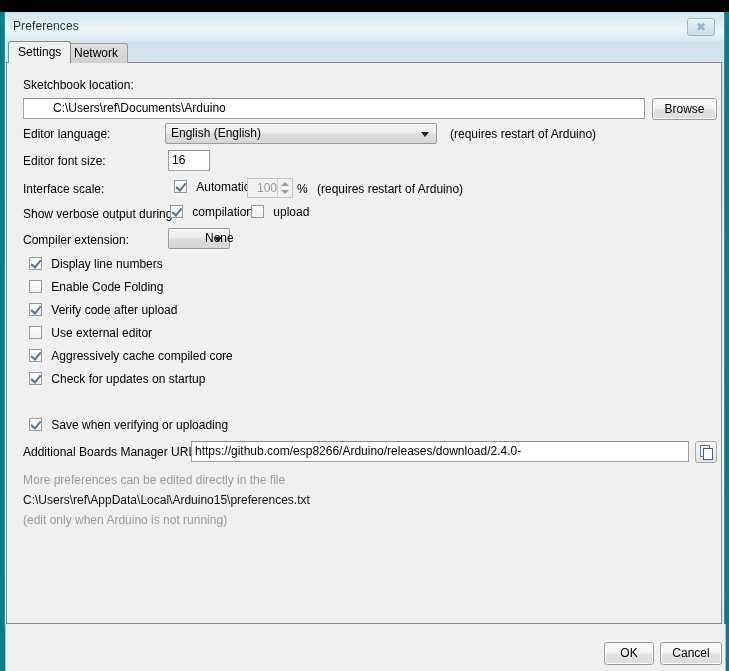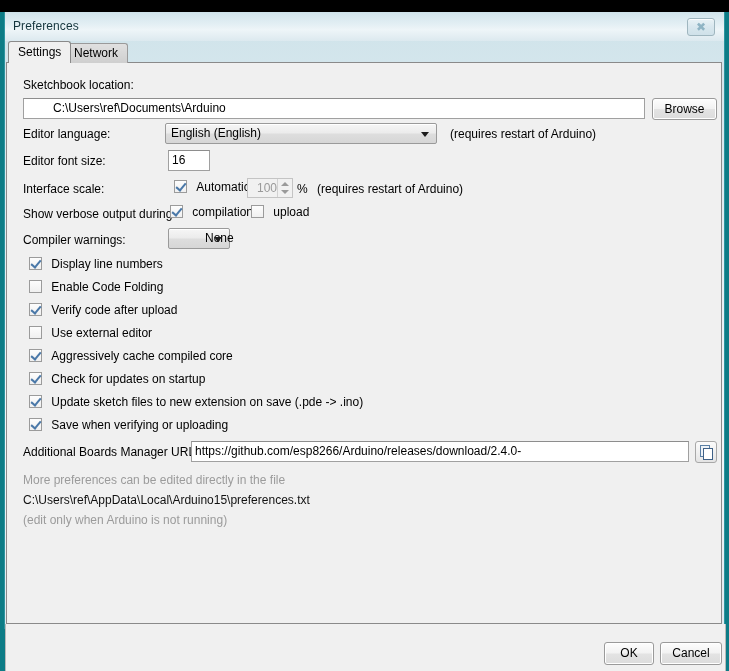--- a/index.html
+++ b/index.html
@@ -353,21 +353,21 @@
       <div class="cbrow" style="left:163px; top:142px;">
         <span class="cb checked"></span>
         <span class="cbtext">compilation</span>
       </div>
 
       <div class="cbrow" style="left:244px; top:142px;">
         <span class="cb"></span>
         <span class="cbtext">upload</span>
       </div>
 
-      <div class="row lbl" style="left:16px; top:170px;">Compiler warnings:</div>
+      <div class="row lbl" style="left:16px; top:170px;">Compiler extension:</div>
 
       <div class="combo" style="position:absolute; left:161px; top:165px; width:62px; height:21px;padding-left:36px;">
         <span>None</span>
         <span class="arrow"></span>
       </div>
 
       <div class="cbrow" style="left:22px; top:194px;">
         <span class="cb checked"></span>
         <span class="cbtext">Display line numbers</span>
       </div>
@@ -390,24 +390,20 @@
       <div class="cbrow" style="left:22px; top:286px;">
         <span class="cb checked"></span>
         <span class="cbtext">Aggressively cache compiled core</span>
       </div>
 
       <div class="cbrow" style="left:22px; top:309px;">
         <span class="cb checked"></span>
         <span class="cbtext">Check for updates on startup</span>
       </div>
 
-      <div class="cbrow" style="left:22px; top:332px;">
-        <span class="cb checked"></span>
-        <span class="cbtext">Update sketch files to new extension on save (.pde -&gt; .ino)</span>
-      </div>
 
       <div class="cbrow" style="left:22px; top:355px;">
         <span class="cb checked"></span>
         <span class="cbtext">Save when verifying or uploading</span>
       </div>
 
       <div class="row lbl" style="left:16px; top:382px;">Additional Boards Manager URLs:</div>
 
       <div class="textfield" style="position:absolute; left:184px; top:378px; width:498px; height:21px;">https://github.com/esp8266/Arduino/releases/download/2.4.0-rc2/package_esp8266com_index.json</div>
 

